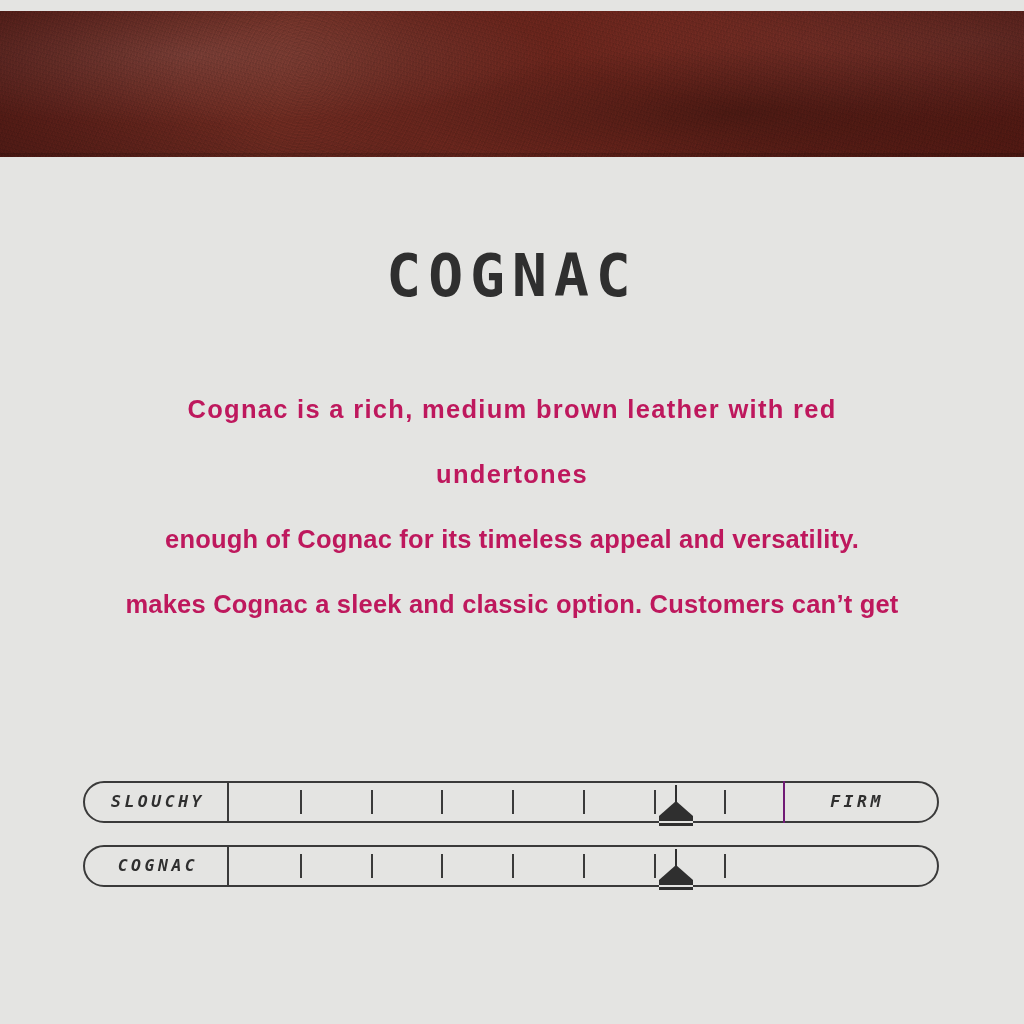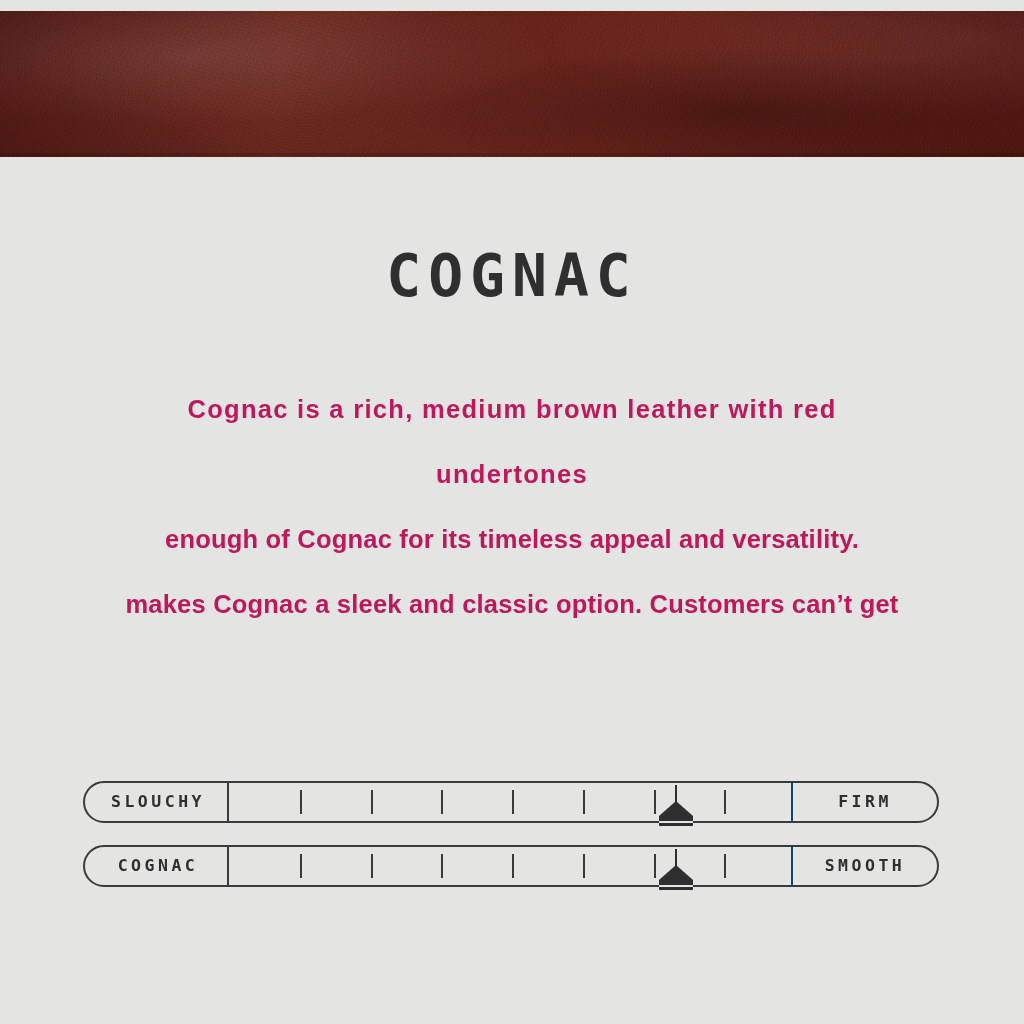--- a/index.html
+++ b/index.html
@@ -88,20 +88,21 @@
     font-weight: bold;
   }
   .desc .l1 { letter-spacing: 1.3px; }
 
   
   .meters {
     position: absolute;
     left: 0;
     top: 770px;
     width: 1024px;
+    font-style: italic;
   }
   .meter {
     position: relative;
     width: 858px;
     margin: 0 auto 18px auto;
     height: 46px;
   }
   .meter-track {
     position: absolute;
     left: 0;
@@ -126,23 +127,23 @@
     color: #2f2f2f;
     text-align: center;
   }
   .meter-label.left {
     left: 0;
     width: 146px;
     border-right: 2px solid #3a3a3a;
     padding-left: 6px;
   }
   .meter-label.right {
-    right: 4px;
+    right: 12px;
     width: 146px;
-    border-left: 2px solid #0c4a6e;
+    border-left: 2px solid #701a75;
     padding-left: 0;
   }
   .ticks {
     position: absolute;
     left: 146px;
     right: 146px;
     top: 0;
     height: 42px;
   }
   .tick {
@@ -231,21 +232,20 @@
           <div class="house"></div>
           <div class="body"></div>
           <div class="slit"></div>
         </div>
       </div>
     </div>
 
     <div class="meter">
       <div class="meter-track"></div>
       <div class="meter-label left">COGNAC</div>
-      <div class="meter-label right">SMOOTH</div>
       <div class="ticks">
         <div class="tick" style="left:12.5%"></div>
         <div class="tick" style="left:25%"></div>
         <div class="tick" style="left:37.5%"></div>
         <div class="tick" style="left:50%"></div>
         <div class="tick" style="left:62.5%"></div>
         <div class="tick" style="left:75%"></div>
         <div class="tick" style="left:87.5%"></div>
         <div class="marker" style="left:79%">
           <div class="stem"></div>

